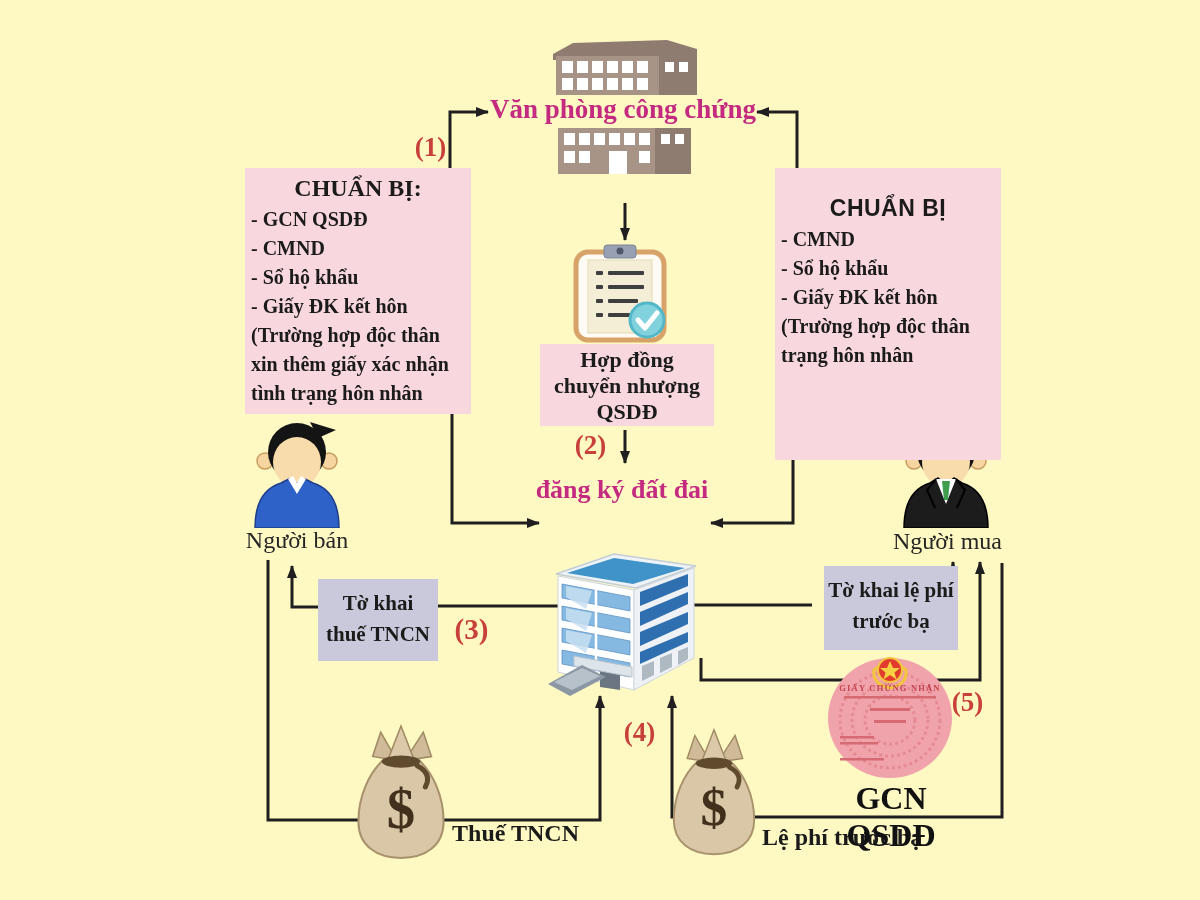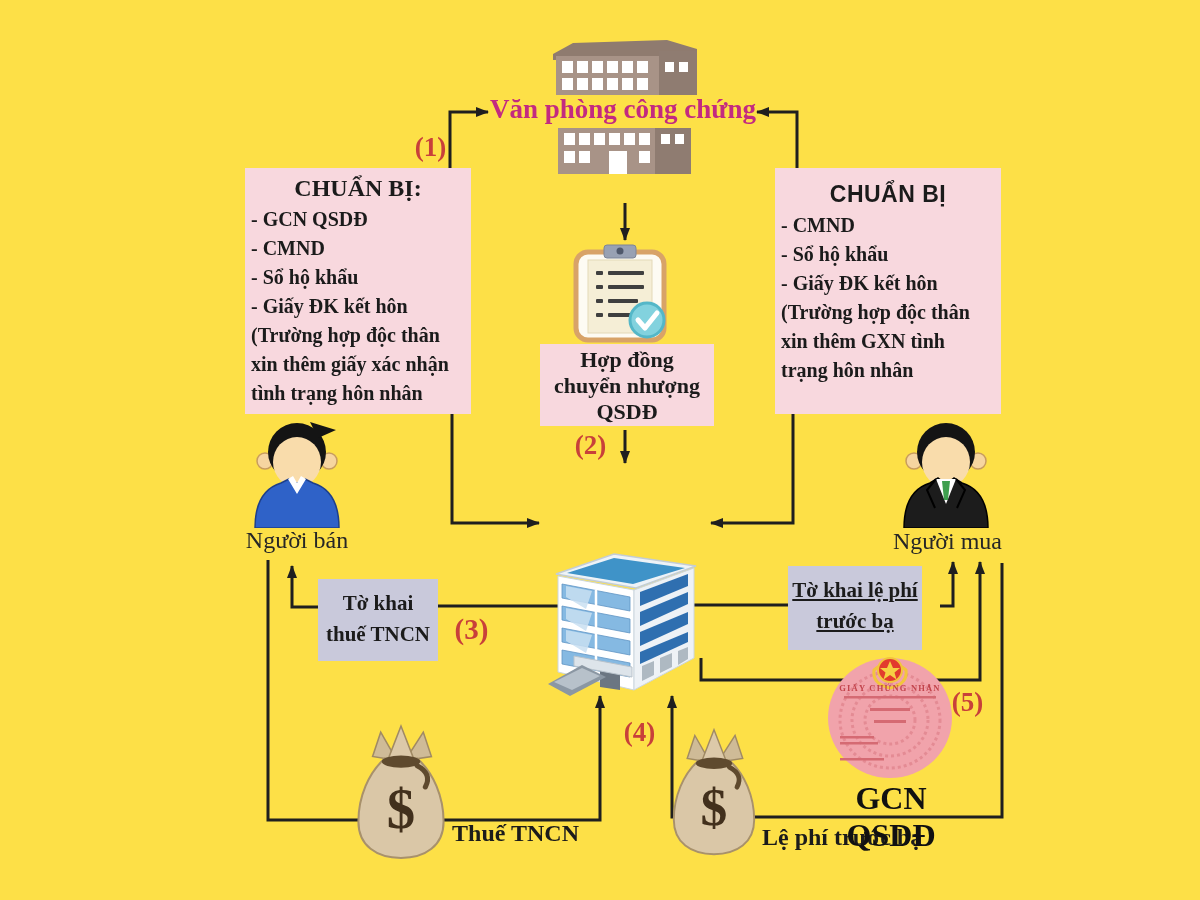--- a/index.html
+++ b/index.html
@@ -1,17 +1,17 @@
 <!DOCTYPE html>
 <html><head>
 <meta charset="utf-8">
 <style>
   html,body{margin:0;padding:0;background:#ffffff;}
   #canvas{
-    position:relative;width:1200px;height:900px;background:#fde047;overflow:hidden;
+    position:relative;width:1200px;height:900px;background:#fef9c3;overflow:hidden;
     font-family:"Liberation Serif","DejaVu Serif",serif;color:#1b1b1b;
   }
   .icon{position:absolute;z-index:2;}
   .txt{position:absolute;z-index:3;}
   #connectors{position:absolute;left:0;top:0;z-index:1;}
   .magenta-title{color:#c32a80;font-weight:bold;text-align:center;line-height:1.15;}
   .step{color:#c8403a;font-weight:bold;font-size:27px;text-align:center;}
   .pink-box{background:#f8d8de;z-index:3;position:absolute;}
   .lav-box{background:#c9c9db;z-index:3;position:absolute;text-align:center;font-weight:bold;font-size:21px;line-height:31px;padding-top:9px;box-sizing:border-box;}
   .prep-title{font-weight:bold;font-size:24px;text-align:center;line-height:33px;}
@@ -96,27 +96,26 @@
     <div class="prep-title">CHUẨN BỊ:</div>
     <div class="prep-line">- GCN QSDĐ</div>
     <div class="prep-line">- CMND</div>
     <div class="prep-line">- Sổ hộ khẩu</div>
     <div class="prep-line">- Giấy ĐK kết hôn</div>
     <div class="prep-line">(Trường hợp độc thân</div>
     <div class="prep-line">xin thêm giấy xác nhận</div>
     <div class="prep-line">tình trạng hôn nhân</div>
   </div>
 
-  <div class="pink-box" style="left:775px;top:168px;width:226px;height:246px;padding-top:10px;box-sizing:border-box;">
+  <div class="pink-box" style="left:775px;top:168px;width:226px;height:292px;padding-top:24px;box-sizing:border-box;">
     <div class="prep-title-sans">CHUẨN BỊ</div>
     <div class="prep-line">- CMND</div>
     <div class="prep-line">- Sổ hộ khẩu</div>
     <div class="prep-line">- Giấy ĐK kết hôn</div>
     <div class="prep-line">(Trường hợp độc thân</div>
-    <div class="prep-line">xin thêm GXN tình</div>
     <div class="prep-line">trạng hôn nhân</div>
   </div>
 
   <svg class="icon" style="left:571px;top:243px;" width="104" height="102" viewBox="0 0 104 102">
     <rect x="5" y="9" width="88" height="88" rx="12" fill="#fdfbf3" stroke="#d8a368" stroke-width="5"></rect>
     <rect x="17" y="17" width="64" height="73" fill="#f5eed6" stroke="#e3d9b8" stroke-width="1"></rect>
     <rect x="33" y="2" width="32" height="13" rx="3" fill="#98a1b3" stroke="#7c8598" stroke-width="1"></rect>
     <circle cx="49" cy="8" r="3.5" fill="#4f586b"></circle>
     <g fill="#3f3f3f">
       <rect x="25" y="28" width="7" height="4" rx="1"></rect>
@@ -134,20 +133,21 @@
 
   <div class="pink-box" style="left:540px;top:344px;width:174px;height:82px;padding-top:3px;box-sizing:border-box;">
     <div class="contract-line">Hợp đồng</div>
     <div class="contract-line">chuyển nhượng</div>
     <div class="contract-line">QSDĐ</div>
   </div>
 
   <div class="txt step" style="left:563px;top:430px;width:55px;">(2)</div>
 
   <div class="txt magenta-title" style="left:512px;top:474px;width:220px;font-size:26px;line-height:32px;">
+    <div>đăng ký đất đai</div>
   </div>
 
   <svg class="icon" style="left:546px;top:538px;" width="158" height="158" viewBox="0 0 158 158">
     <polygon points="10,36 68,16 150,28 90,50" fill="#eef3f7" stroke="#c3cdd6" stroke-width="1.5"></polygon>
     <polygon points="21,35 68,20 139,30 87,46" fill="#3f93c8"></polygon>
     <polygon points="12,38 88,52 88,152 12,134" fill="#ffffff" stroke="#ccd6de" stroke-width="1"></polygon>
     <polygon points="88,52 148,30 148,120 88,152" fill="#eef2f6" stroke="#ccd6de" stroke-width="1"></polygon>
     <g fill="#85b9e2" stroke="#5f94c4" stroke-width="0.8">
       <polygon points="16,46 84,59 84,73 16,60"></polygon>
       <polygon points="16,68 84,81 84,95 16,82"></polygon>
@@ -202,21 +202,21 @@
     <path d="M61,63 L70,74 L62,92" fill="none" stroke="#000" stroke-width="2"></path>
   </svg>
   <div class="txt plabel" style="left:890px;top:528px;width:115px;">Người mua</div>
 
   <div class="lav-box" style="left:318px;top:565px;width:120px;height:82px;margin-top:14px;">
     <div>Tờ khai</div>
     <div>thuế TNCN</div>
   </div>
   <div class="txt step" style="left:444px;top:613px;width:55px;font-size:29px;">(3)</div>
 
-  <div class="lav-box" style="left:788px;top:566px;width:134px;height:84px;text-decoration:underline;">
+  <div class="lav-box" style="left:824px;top:566px;width:134px;height:84px;">
     <div>Tờ khai lệ phí</div>
     <div>trước bạ</div>
   </div>
 
   <div class="txt step" style="left:612px;top:717px;width:55px;">(4)</div>
   <div class="txt step" style="left:940px;top:687px;width:55px;">(5)</div>
 
   <svg class="icon" style="left:350px;top:720px;" width="102" height="142" viewBox="0 0 100 140">
     <g stroke="#a08a64" stroke-width="1.5">
       <path d="M30,12 L46,40 L22,36 Z" fill="#cfbb97"></path>

